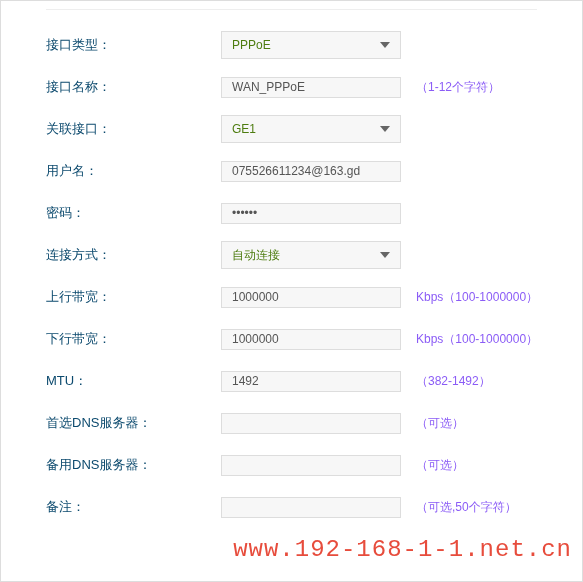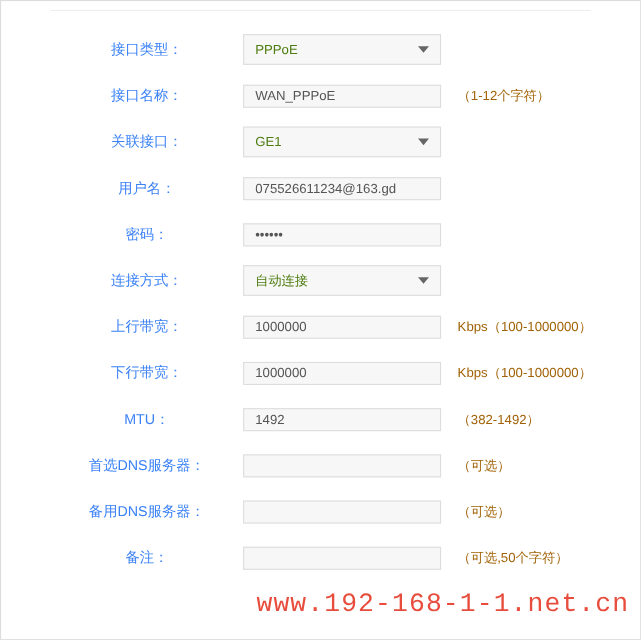--- a/index.html
+++ b/index.html
@@ -17,23 +17,22 @@
       padding: 30px 40px 20px 45px;
     }
     .form-row {
       display: flex;
       align-items: center;
       margin-bottom: 14px;
       min-height: 28px;
     }
     .form-label {
       width: 175px;
-      color: #3b82f6;
+      color: #0c4a6e;
       font-size: 13px;
-      text-align: center;
     }
     .form-control {
       width: 180px;
       height: 21px;
       border: 1px solid #ddd;
       background: #f7f7f7;
       padding: 0 10px;
       font-size: 12px;
       color: #555;
       font-family: inherit;
@@ -53,21 +52,21 @@
     }
     .select-arrow {
       width: 0;
       height: 0;
       border-left: 5px solid transparent;
       border-right: 5px solid transparent;
       border-top: 6px solid #666;
     }
     .form-hint {
       margin-left: 15px;
-      color: #a16207;
+      color: #8b5cf6;
       font-size: 12px;
     }
     .watermark {
       position: absolute;
       bottom: 18px;
       right: 10px;
       font-size: 24px;
       color: #e74c3c;
       font-family: Liberation Mono, monospace;
       letter-spacing: 1px;

